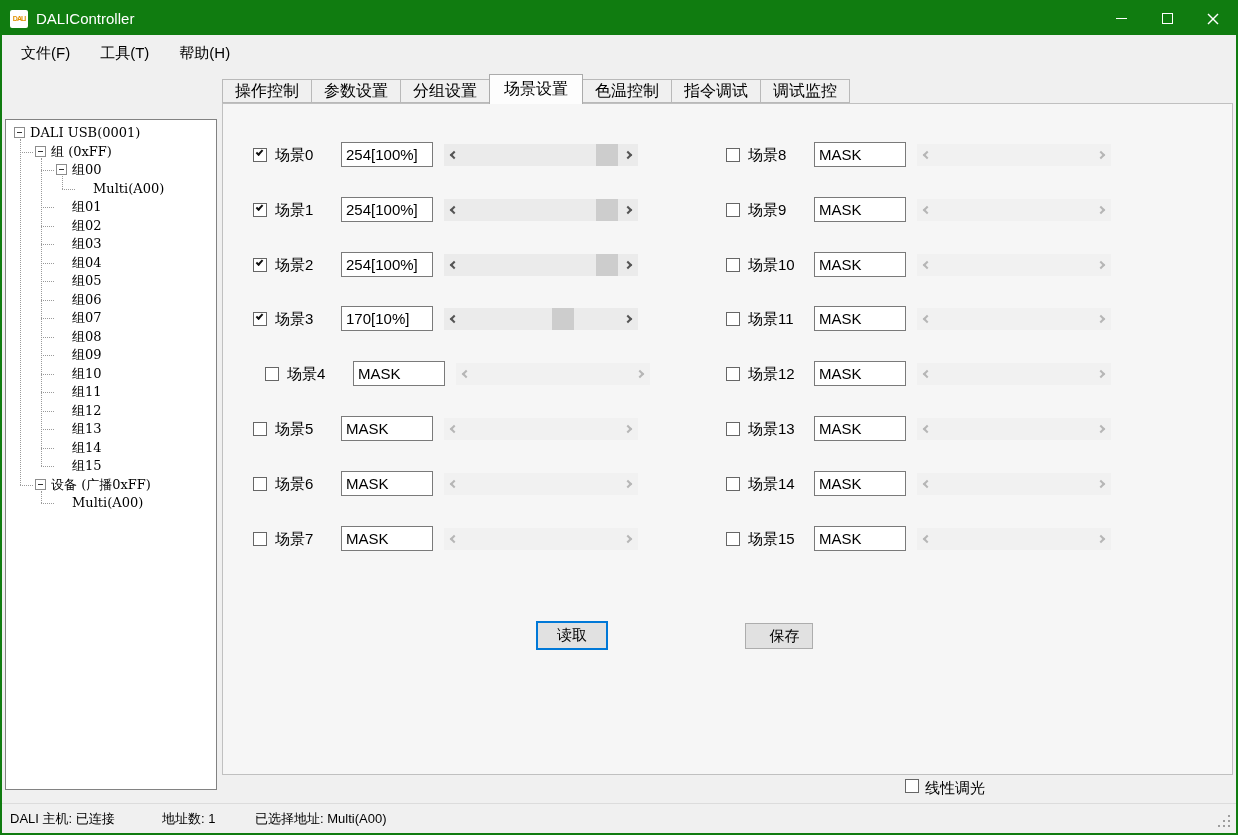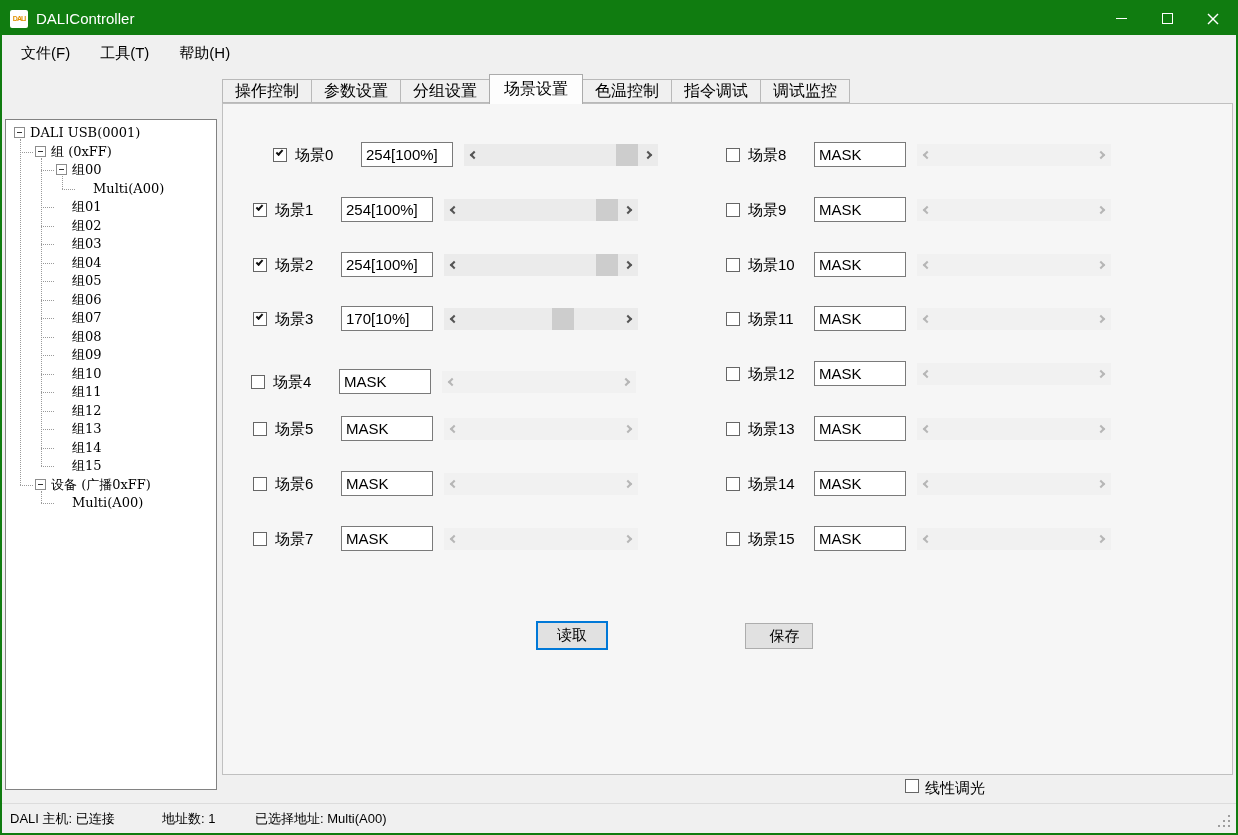--- a/index.html
+++ b/index.html
@@ -218,21 +218,21 @@
         <div class="tab">参数设置</div>
         <div class="tab">分组设置</div>
         <div class="tab active">场景设置</div>
         <div class="tab">色温控制</div>
         <div class="tab">指令调试</div>
         <div class="tab">调试监控</div>
       </div>
     <div class="pane" id="pane">
       <div class="btn btn-read">读取</div>
       <div class="btn btn-save">保存</div>
-    <div class="scene-row" style="left: 30px; top: 37px; margin-left: 20px;">
+    <div class="scene-row" style="left: 30px; top: 37px;">
           <div class="cb">
             <span class="check"></span>
           </div>
           <div class="scene-label">场景0</div>
           <input class="scene-input" value="254[100%]" style="">
           <div class="sbar">
             <div class="sarrow left">
               <span class="chev"></span>
             </div>
             <div class="sarrow right">
@@ -282,21 +282,21 @@
           <div class="sbar">
             <div class="sarrow left">
               <span class="chev"></span>
             </div>
             <div class="sarrow right">
               <span class="chev r"></span>
             </div>
             <div class="sthumb" style="left: 108.44px;"></div>
           </div>
         </div>
-        <div class="scene-row" style="left: 28px; top: 256.2px; margin-top: 8px;">
+        <div class="scene-row" style="left: 42px; top: 256.2px;">
           <div class="cb"></div>
           <div class="scene-label">场景4</div>
           <input class="scene-input" value="MASK" style="">
           <div class="sbar disabled">
             <div class="sarrow left">
               <span class="chev"></span>
             </div>
             <div class="sarrow right">
               <span class="chev r"></span>
             </div>

